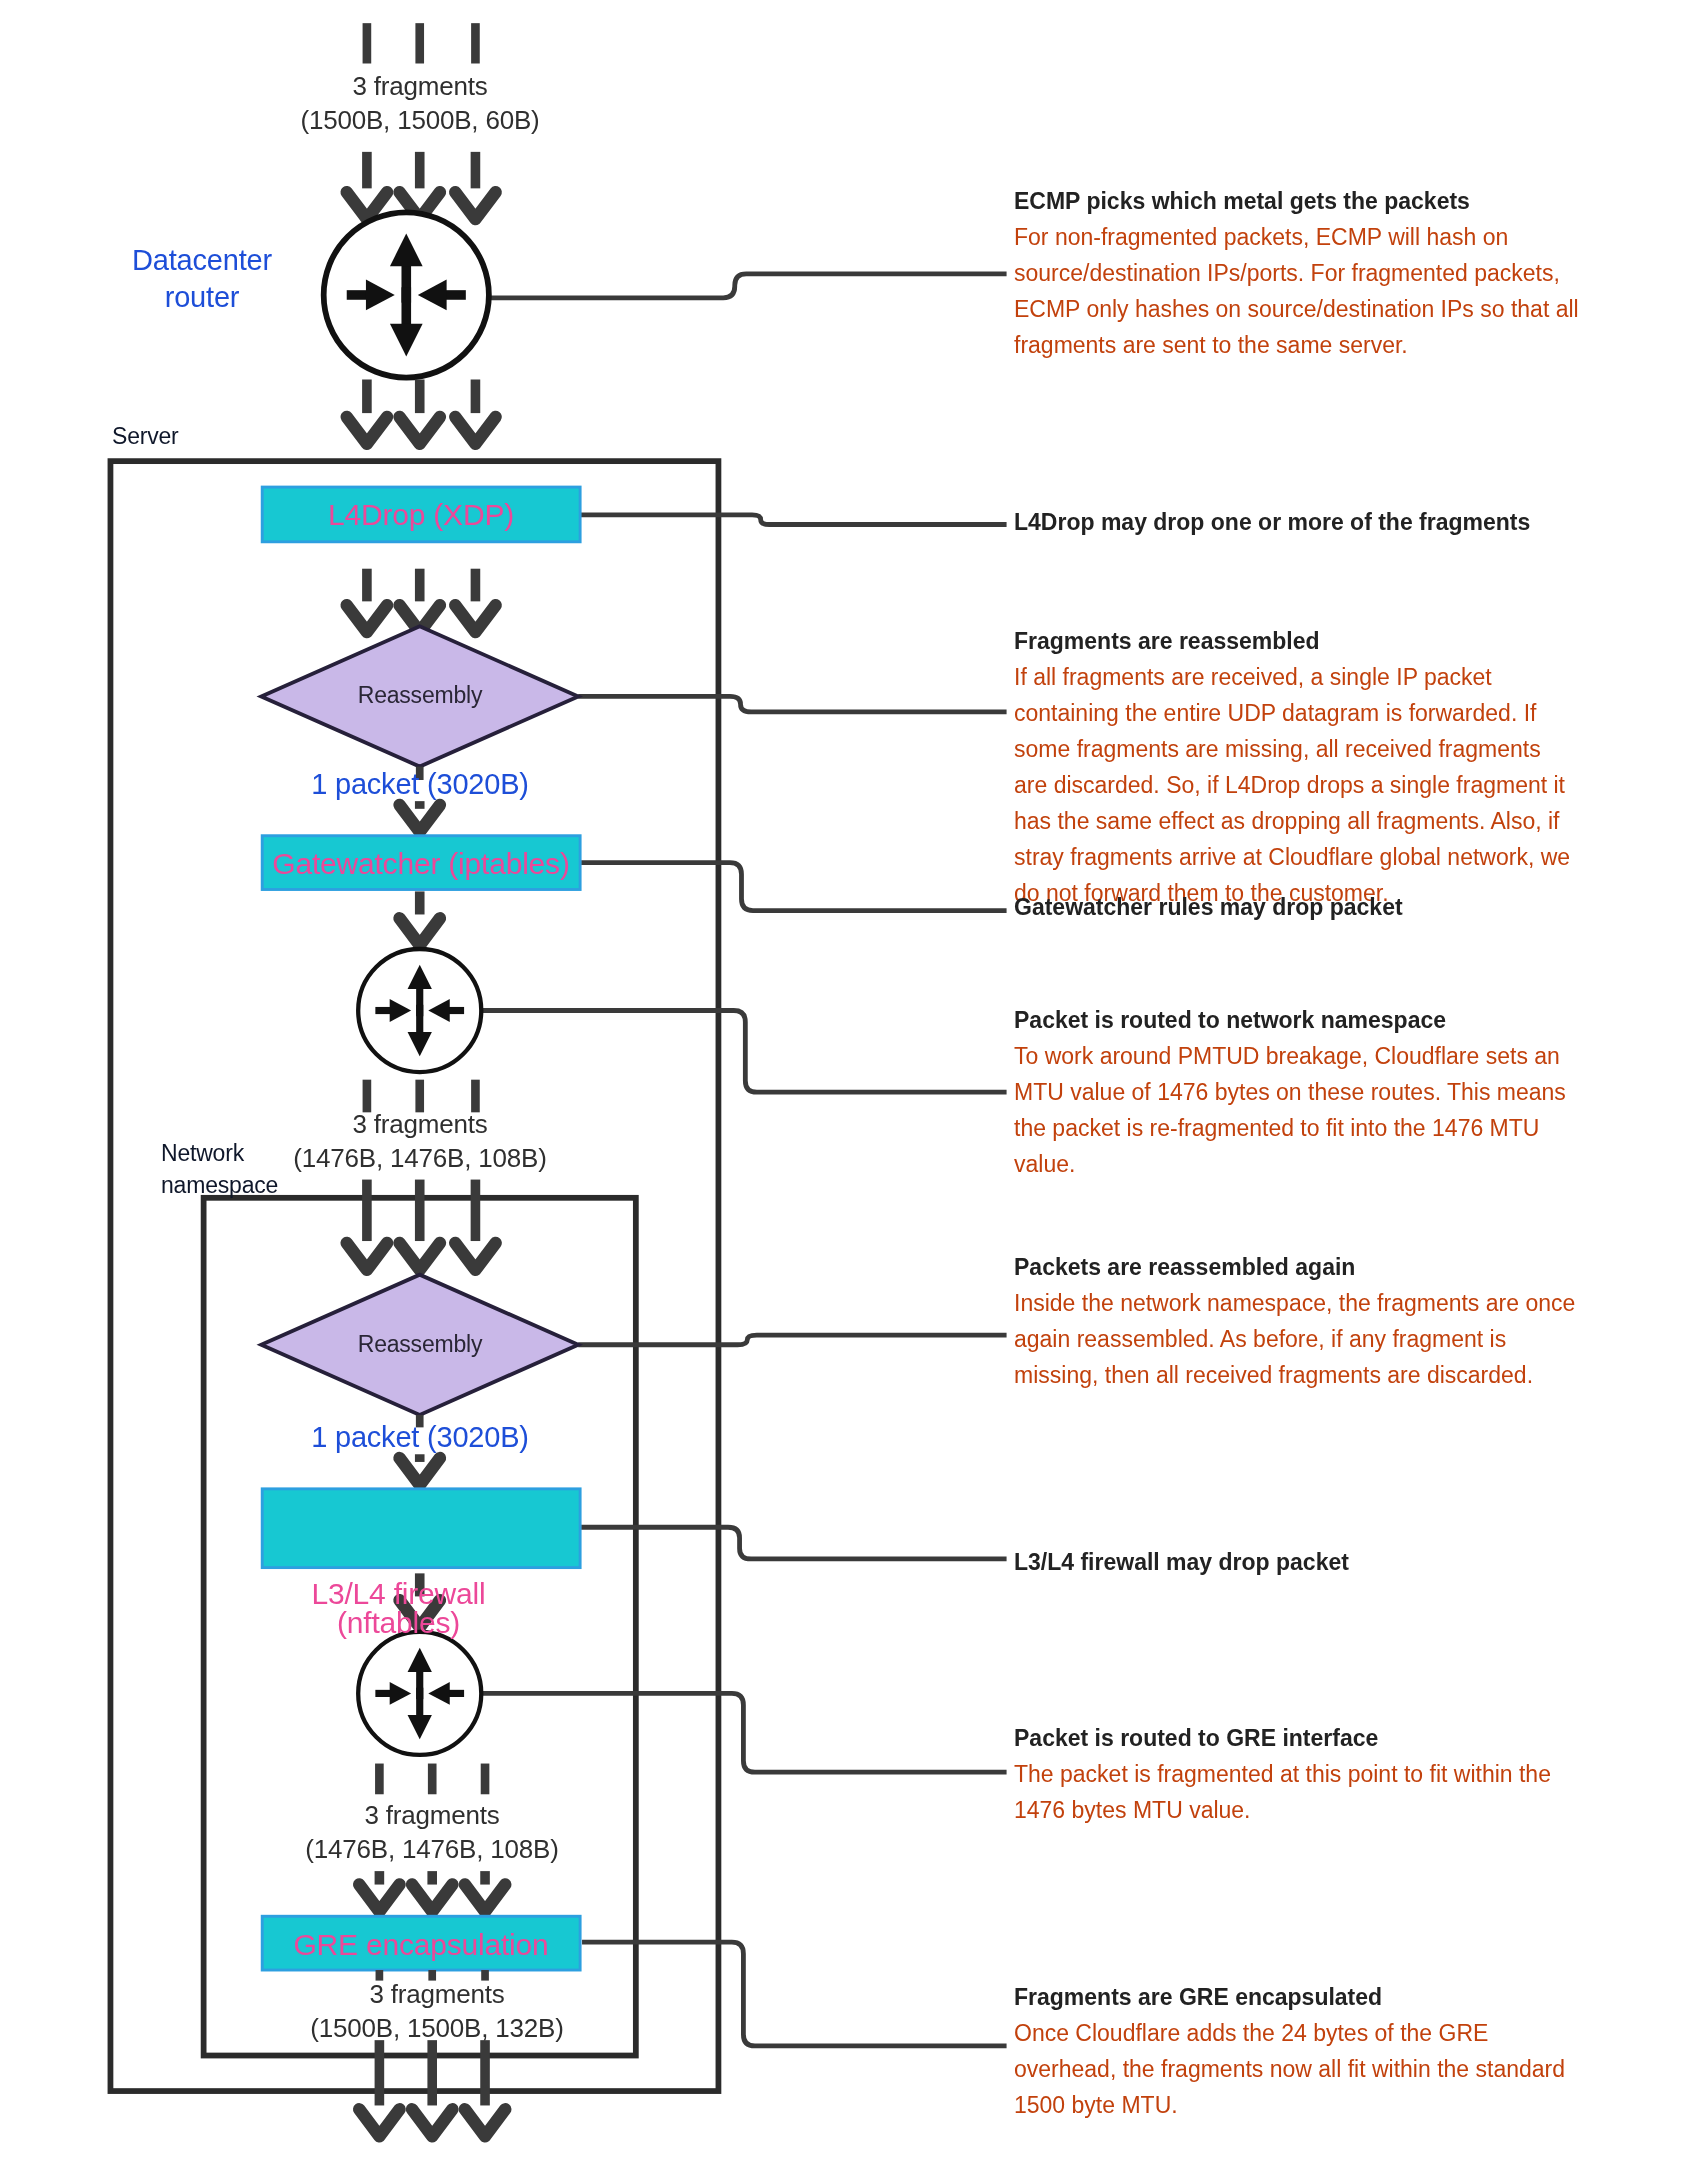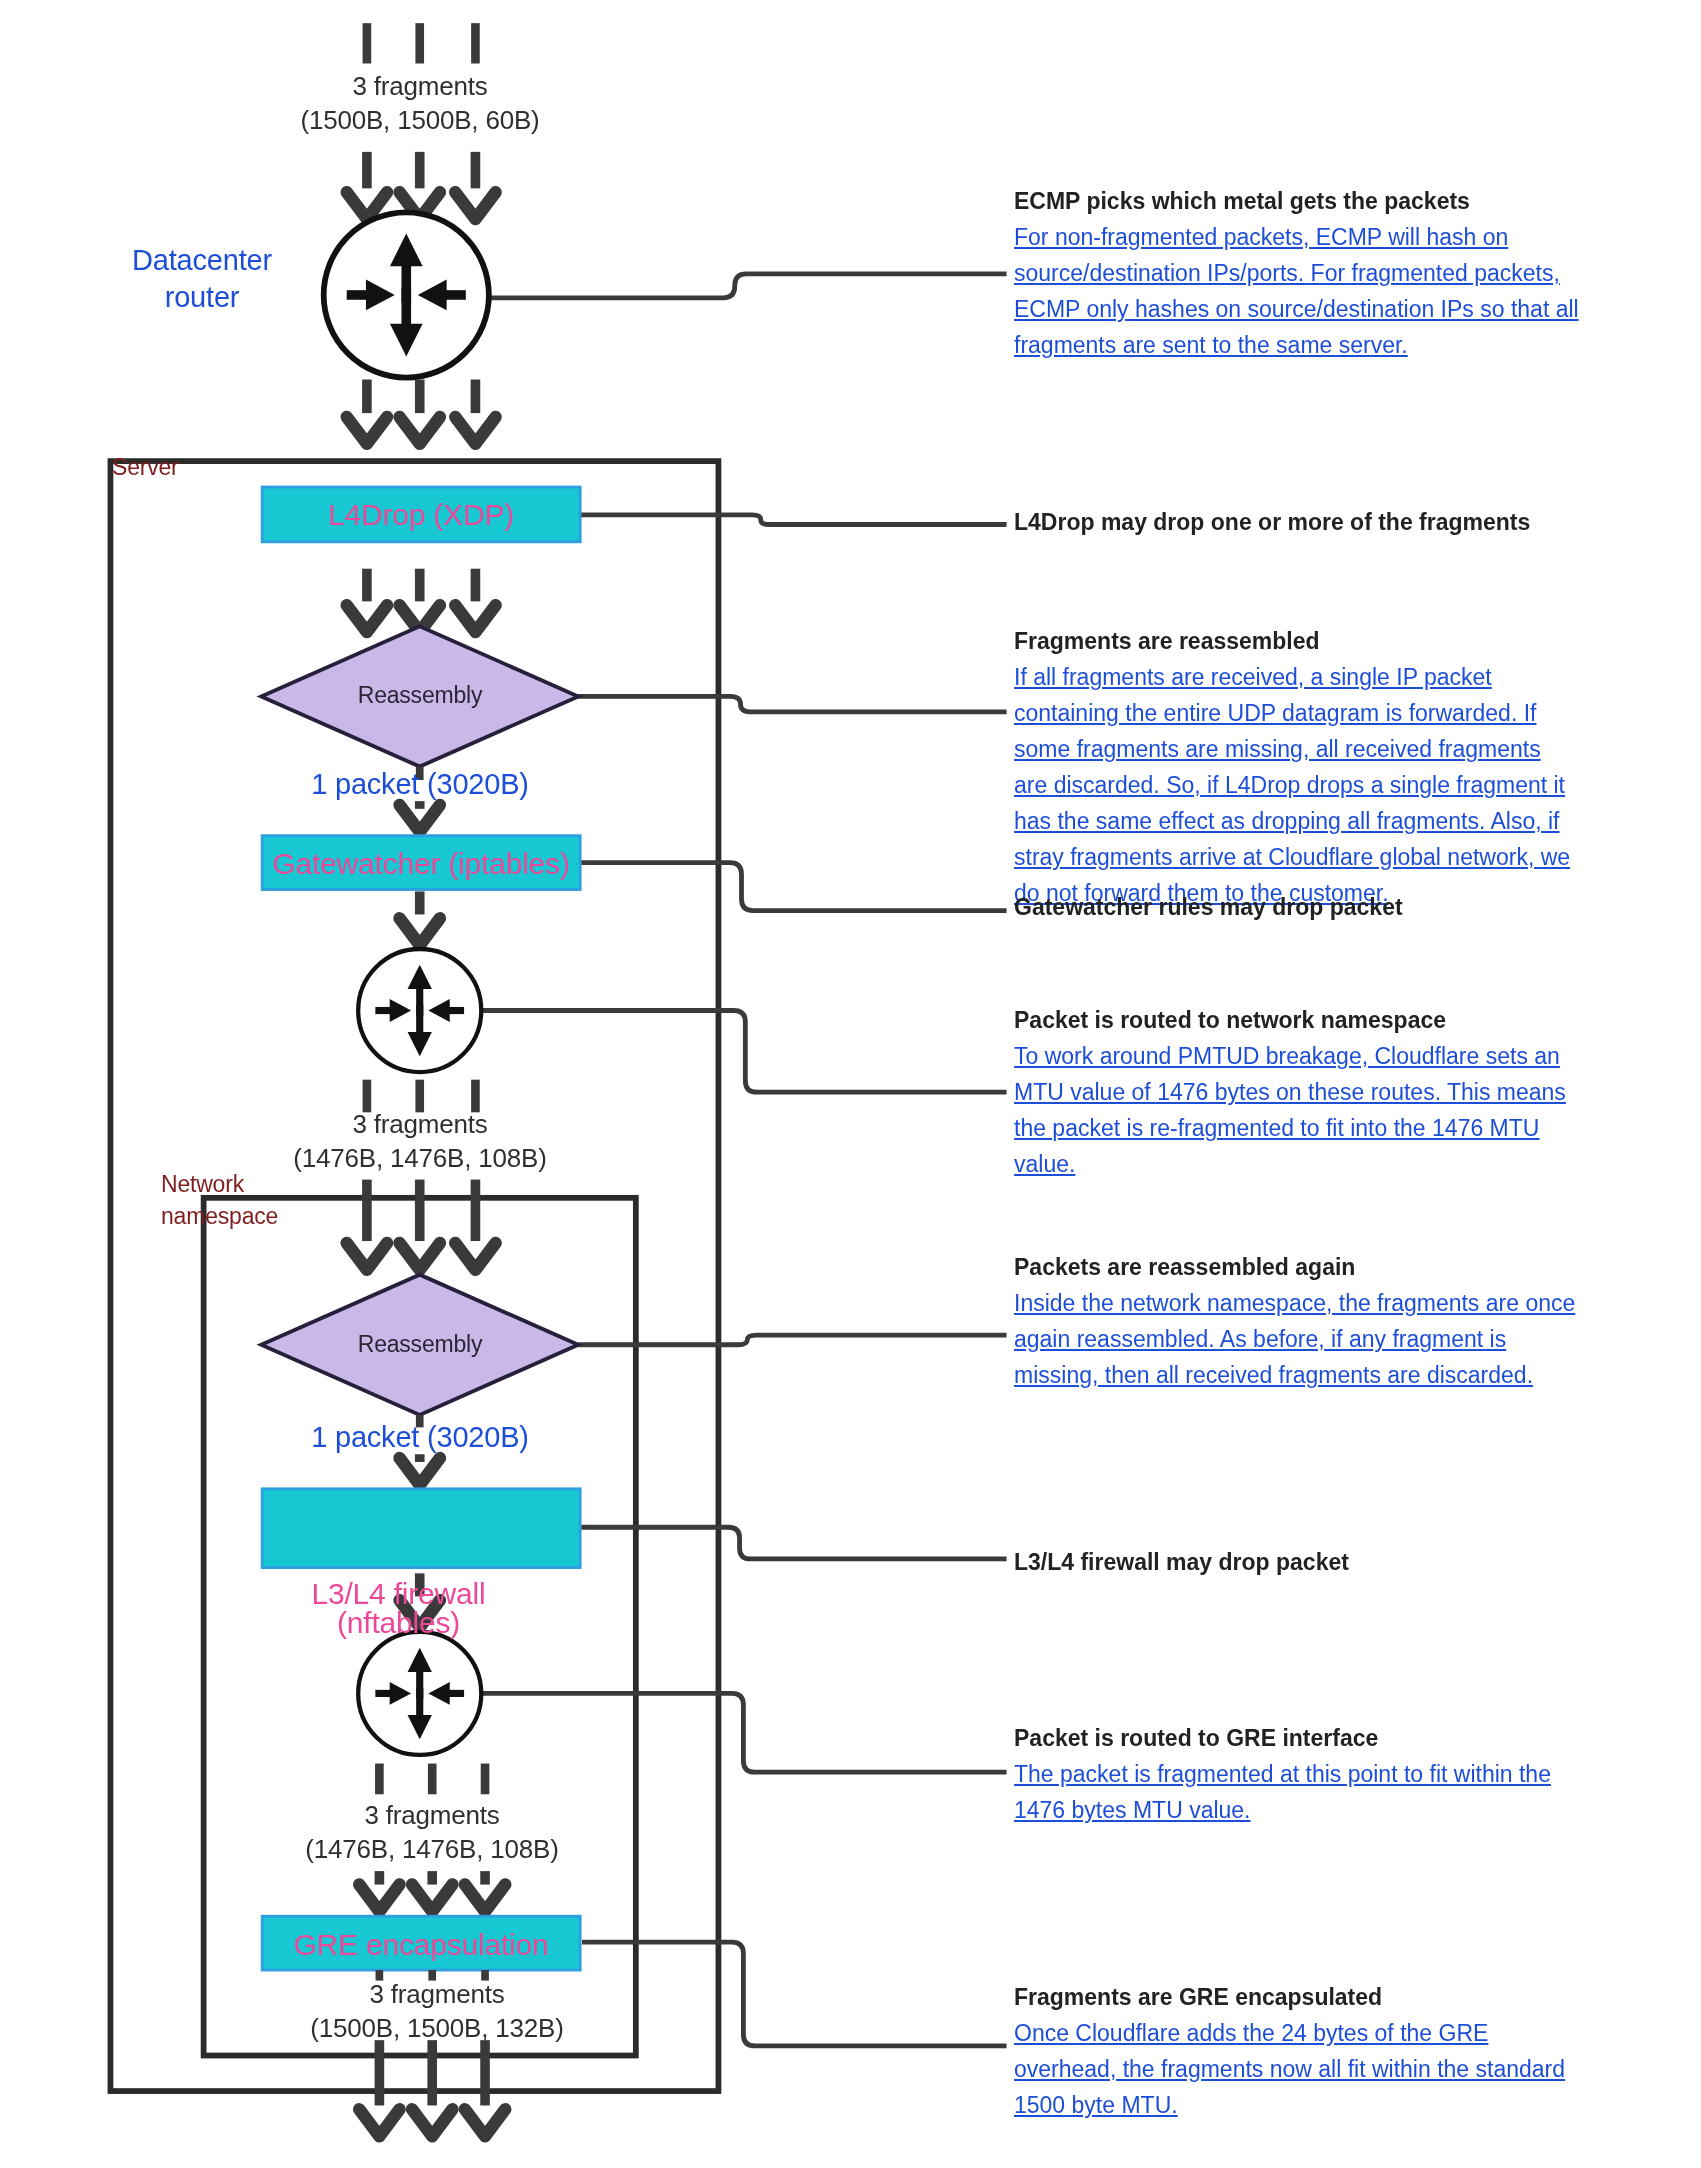--- a/index.html
+++ b/index.html
@@ -10,30 +10,30 @@
     font-family:"Liberation Sans", sans-serif;
     color:#2e2e2e;
     overflow:hidden;
     padding-left:40px;
   }
   svg.diagram{position:absolute;left:0;top:0;width:1701px;height:2168px;}
   .lbl{position:absolute;white-space:pre-line;letter-spacing:-0.2px;}
   .centered{transform:translateX(-50%);text-align:center;}
   .flow-small{font-size:26px;line-height:34px;color:#2f2f2f;}
   .flow-big{font-size:29px;line-height:37px;color:#1d4ed8;}
-  .side-label{font-size:23px;line-height:32px;color:#7f1d1d;margin-top:31px;}
+  .side-label{font-size:23px;line-height:32px;color:#0f172a;}
   .box-label{
     position:absolute;display:flex;align-items:center;justify-content:center;
     text-align:center;font-size:30px;line-height:29px;color:#ec4899;
     white-space:pre-line;letter-spacing:-0.2px;
   }
   .diamond-label{font-size:23px;color:#2a2636;}
   .annotation{position:absolute;left:1014px;width:653px;font-size:23px;line-height:36px;}
   .annotation .heading{font-weight:bold;color:#222222;white-space:pre-line;}
-  .annotation .body{color:#1d4ed8;white-space:pre-line;text-decoration:underline;}
+  .annotation .body{color:#c2410c;white-space:pre-line;}
 </style>
 </head>
 <body>
 
 <div class="canvas">
 
   <svg class="diagram" viewBox="0 0 1771 2257">
     <defs>
       <g id="router-icon">
         <circle cx="0" cy="0" r="86" fill="#ffffff" stroke="#111111" stroke-width="6"></circle>

